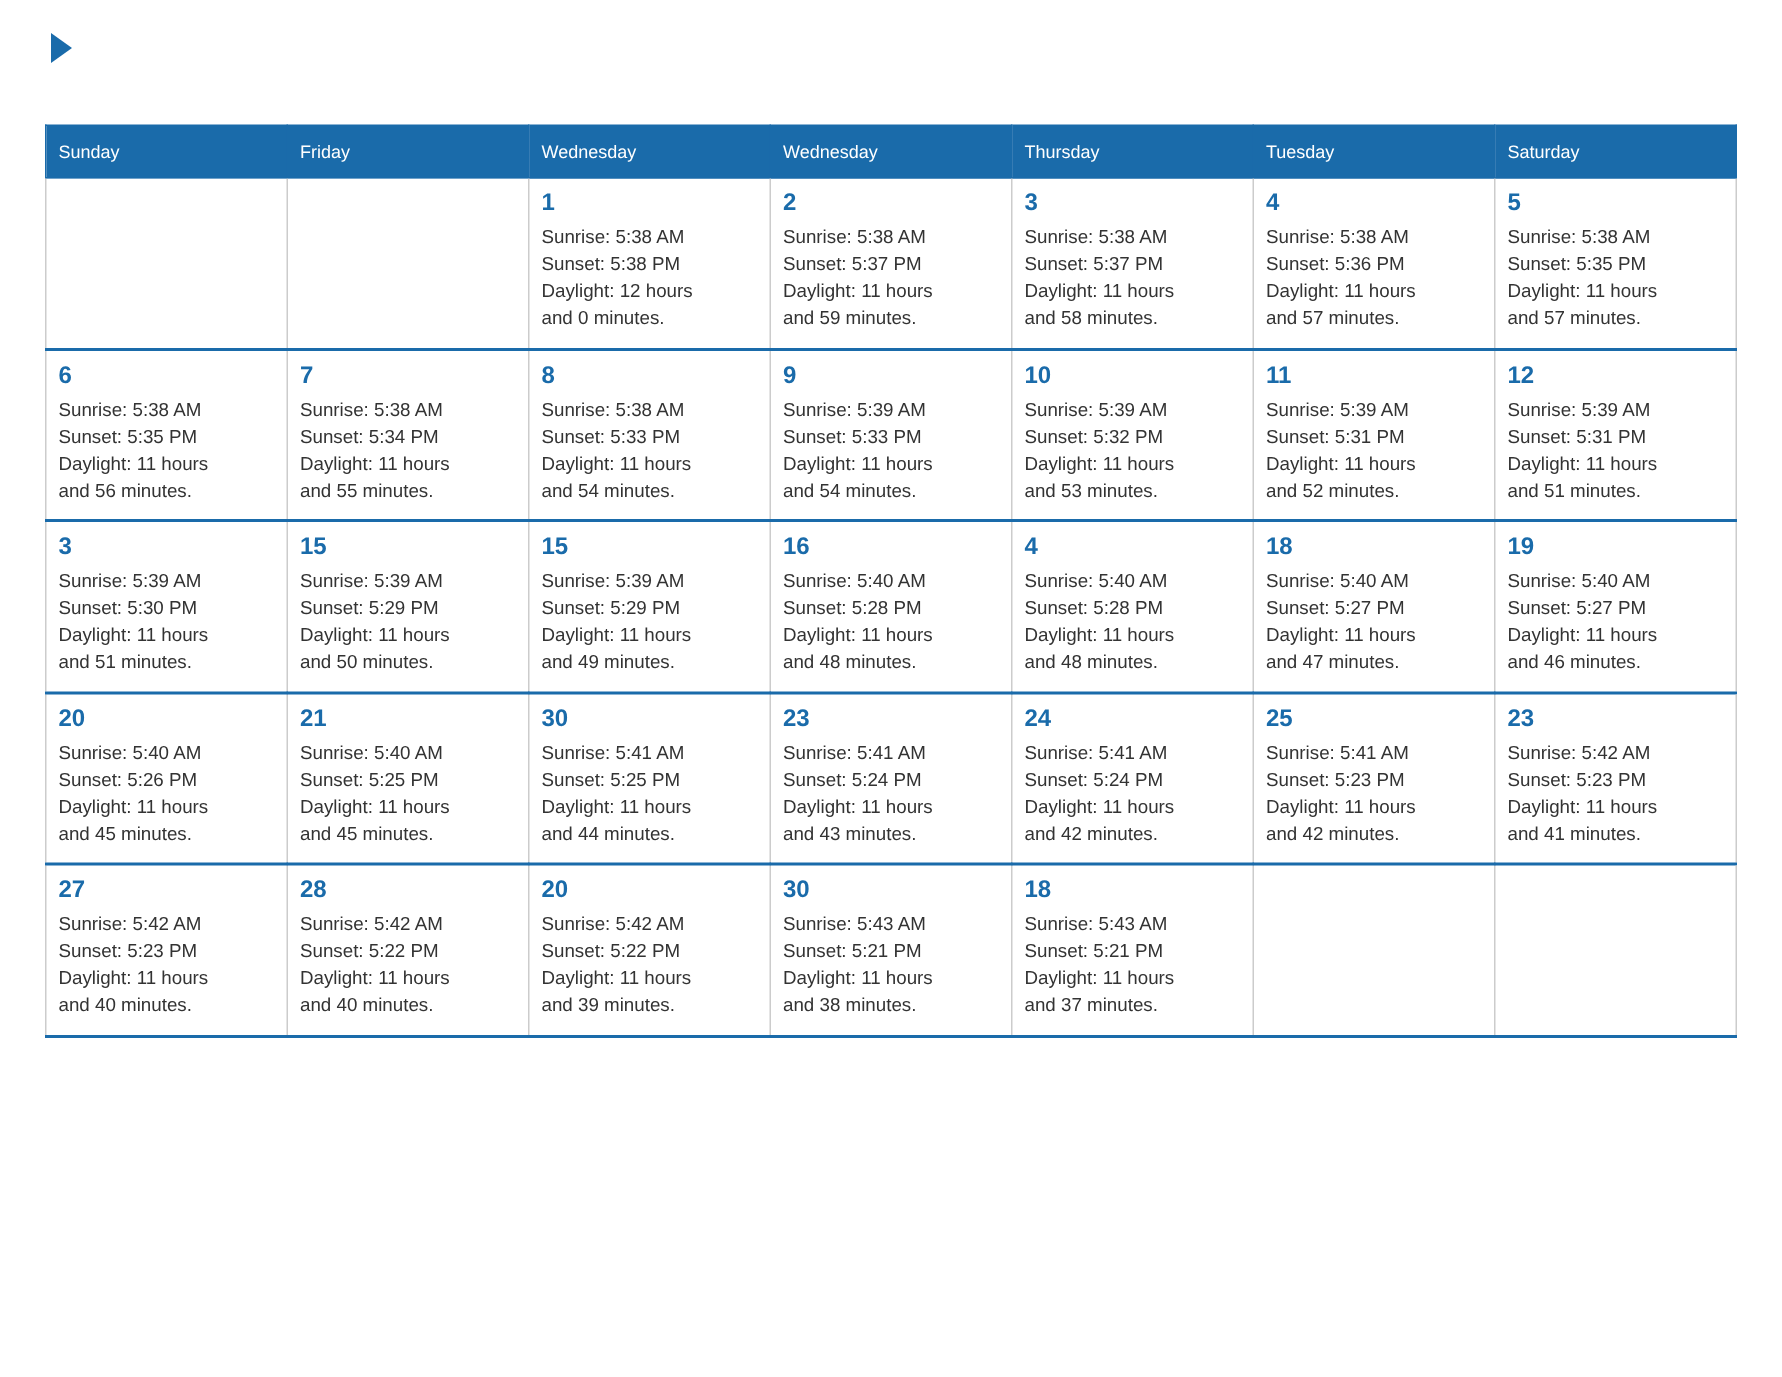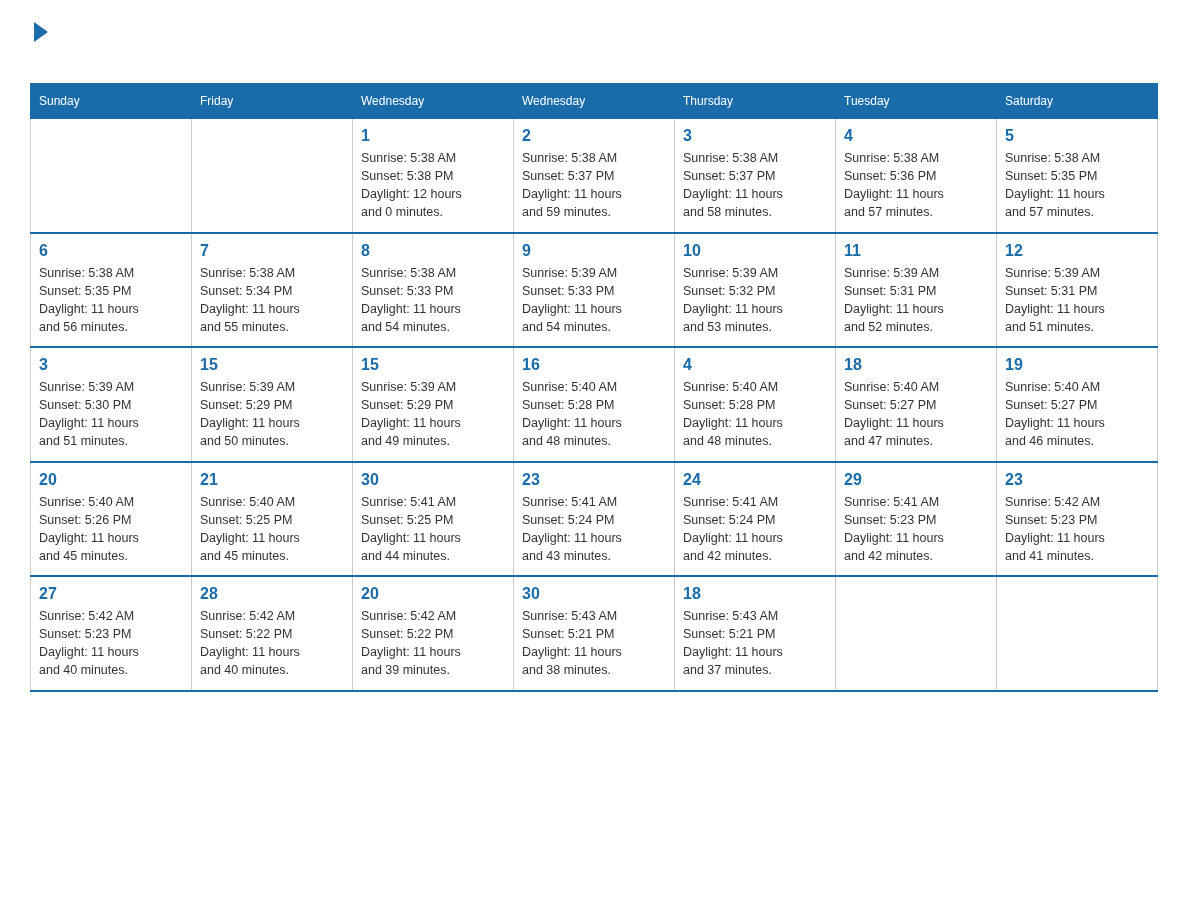--- a/index.html
+++ b/index.html
@@ -308,21 +308,21 @@
 and 43 minutes.</div>
         </td>
         <td>
           <span class="day-num">24</span>
           <div class="day-info" style="white-space: pre-line;">Sunrise: 5:41 AM
 Sunset: 5:24 PM
 Daylight: 11 hours
 and 42 minutes.</div>
         </td>
         <td>
-          <span class="day-num">29</span>
+          <span class="day-num">25</span>
           <div class="day-info" style="white-space: pre-line;">Sunrise: 5:41 AM
 Sunset: 5:23 PM
 Daylight: 11 hours
 and 42 minutes.</div>
         </td>
         <td>
           <span class="day-num">23</span>
           <div class="day-info" style="white-space: pre-line;">Sunrise: 5:42 AM
 Sunset: 5:23 PM
 Daylight: 11 hours

